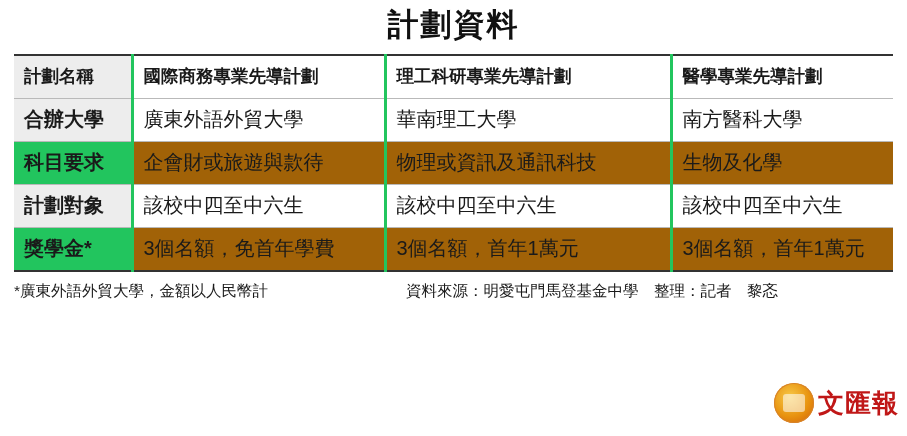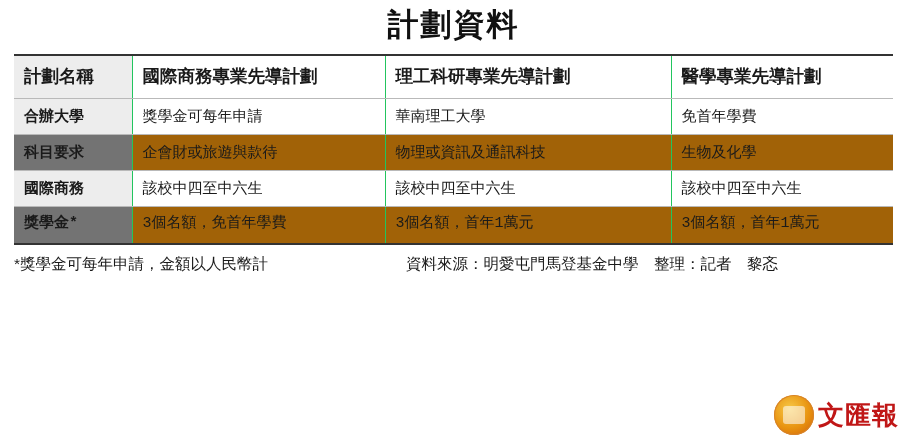--- a/index.html
+++ b/index.html
@@ -36,21 +36,21 @@
     table-layout: fixed;
   }
   table.data-table col.c0 { width: 118px; }
   table.data-table col.c1 { width: 253px; }
   table.data-table col.c2 { width: 286px; }
   table.data-table col.c3 { width: 222px; }
 
   table.data-table td {
     vertical-align: middle;
     padding: 7px 10px 8px 10px;
-    font-size: 15px;
+    font-size: 20px;
     line-height: 1.35;
     border-top: 1px solid #b9b9b9;
     border-bottom: 1px solid #b9b9b9;
   }
   tr.head td {
     font-weight: bold;
     font-size: 17.5px;
     border-top: 2px solid #333333;
     border-bottom: 1px solid #b9b9b9;
     padding-top: 9px;
@@ -58,52 +58,51 @@
     font-family: Liberation Serif, serif;
   }
   tr.shaded td {
     background: #a16207;
   }
   td.rowhead {
     font-weight: bold;
     background: #ededed;
   }
   tr.shaded td.rowhead {
-    background: #737373;
+    background: #22c55e;
   }
   tr.head td.rowhead {
     background: #ededed;
   }
   td.sep {
-    border-left: 1px solid #22c55e;
+    border-left: 3px solid #22c55e;
     margin-left: 25px;
   }
   tr.last td {
     border-bottom: 2px solid #333333;
-    font-family: Liberation Mono, monospace;
   }
   .footnote-row {
     position: relative;
     margin: 9px 14px 0 14px;
     font-size: 15.5px;
     color: #1a1a1a;
     display: flex;
     align-items: flex-start;
   }
   .footnote-left {
     width: 392px;
     flex: 0 0 392px;
   }
   .footnote-right {
     flex: 1 1 auto;
   }
   .logo {
     position: absolute;
     right: 8px;
-    top: 394px;
+    top: 382px;
     width: 140px;
     height: 42px;
     display: flex;
     align-items: center;
     justify-content: flex-end;
   }
   .logo-badge {
     width: 40px;
     height: 40px;
     border-radius: 50%;
@@ -148,47 +147,47 @@
     </colgroup>
     <tbody>
       <tr class="head">
         <td class="rowhead">計劃名稱</td>
         <td class="sep">國際商務專業先導計劃</td>
         <td class="sep">理工科研專業先導計劃</td>
         <td class="sep">醫學專業先導計劃</td>
       </tr>
       <tr>
         <td class="rowhead">合辦大學</td>
-        <td class="sep">獎學金可每年申請</td>
+        <td class="sep">廣東外語外貿大學</td>
         <td class="sep">華南理工大學</td>
-        <td class="sep">免首年學費</td>
+        <td class="sep">南方醫科大學</td>
       </tr>
       <tr class="shaded">
         <td class="rowhead">科目要求</td>
         <td class="sep">企會財或旅遊與款待</td>
         <td class="sep">物理或資訊及通訊科技</td>
         <td class="sep">生物及化學</td>
       </tr>
       <tr>
-        <td class="rowhead">國際商務</td>
+        <td class="rowhead">計劃對象</td>
         <td class="sep">該校中四至中六生</td>
         <td class="sep">該校中四至中六生</td>
         <td class="sep">該校中四至中六生</td>
       </tr>
       <tr class="shaded last">
         <td class="rowhead">獎學金*</td>
         <td class="sep nowrap">3個名額，免首年學費</td>
         <td class="sep nowrap">3個名額，首年1萬元</td>
         <td class="sep nowrap">3個名額，首年1萬元</td>
       </tr>
     </tbody>
   </table>
 
   <div class="footnote-row">
-    <div class="footnote-left">*獎學金可每年申請，金額以人民幣計</div>
+    <div class="footnote-left">*廣東外語外貿大學，金額以人民幣計</div>
     <div class="footnote-right">資料來源：明愛屯門馬登基金中學　整理：記者　黎忞</div>
   </div>
 
   <div class="logo">
     <div class="logo-badge"></div>
     <div class="logo-text">文匯報</div>
   </div>
 
 </div>
 

